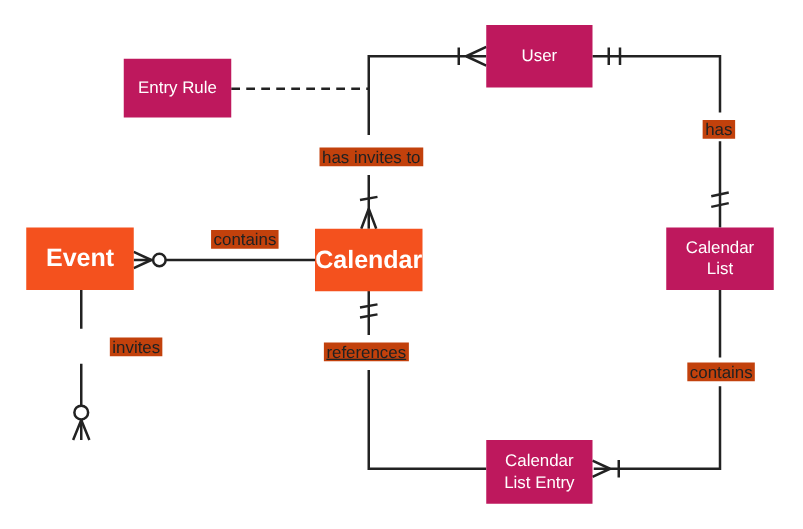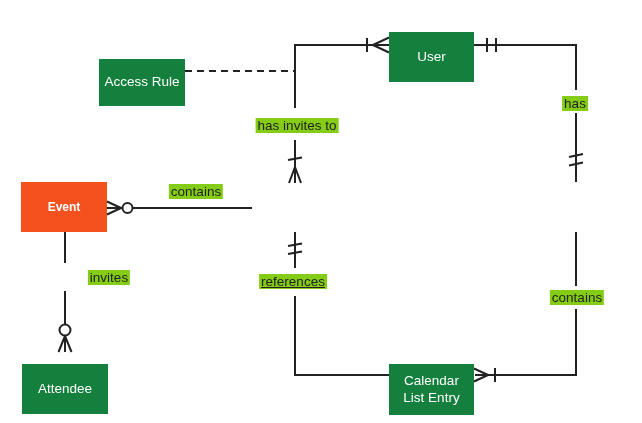--- a/index.html
+++ b/index.html
@@ -14,30 +14,30 @@
   .entity{
     position:absolute;
     display:flex;align-items:center;justify-content:center;
     text-align:center;
     color:#ffffff;
     font-size:13.5px;
     line-height:1.25;
     box-sizing:border-box;
     padding:2px 4px;
   }
-  .entity.green{background:#15803d;margin-top:12px;}
+  .entity.green{background:#be185d;}
   .entity.orange{background:#F4511E;}
-  .entity.strong{font-weight:bold;font-size:12px;}
+  .entity.strong{font-weight:bold;font-size:20px;}
   .rel-label{
     position:absolute;
     transform:translateX(-50%);
     font-size:13.5px;
     color:#212121;
     white-space:nowrap;
-    background:#84cc16;
+    background:#c2410c;
     padding:0 2px;
   }
 </style>
 </head>
 <body>
 
 <div id="canvas">
 
   <svg id="edges" width="642" height="423" viewBox="0 0 642 423" stroke="#222222" stroke-width="2" fill="none">
 
@@ -77,36 +77,39 @@
       <path d="M488,375 L474,368.5 M488,375 L474,381.5"></path>
     </g>
 
     <g>
       <path d="M389,375 H295 V296 M295,268 V232"></path>
       <path d="M288,246 L302,243.5 M288,254 L302,251.5"></path>
     </g>
   </svg>
 
   <div class="entity green" style="left:99px;top:47px;width:86px;height:47px;">
-    <span>Access Rule</span>
+    <span>Entry Rule</span>
   </div>
 
   <div class="entity green" style="left:389px;top:20px;width:85px;height:50px;">
     <span>User</span>
   </div>
 
   <div class="entity orange strong" style="left:21px;top:182px;width:86px;height:50px;">
     <span>Event</span>
   </div>
 
+  <div class="entity orange strong" style="left:252px;top:183px;width:86px;height:50px;">
+    <span>Calendar</span>
+  </div>
 
+  <div class="entity green" style="left:533px;top:182px;width:86px;height:50px;">
+    <span>Calendar List</span>
+  </div>
 
-  <div class="entity green" style="left:22px;top:352px;width:86px;height:50px;">
-    <span>Attendee</span>
-  </div>
 
   <div class="entity green" style="left:389px;top:352px;width:85px;height:51px;">
     <span>Calendar List Entry</span>
   </div>
 
   <div class="rel-label" style="left:196px;top:184px;">contains</div>
 
   <div class="rel-label" style="left:66px;top:270px;margin-left:43px;">invites</div>
 
   <div class="rel-label" style="left:297px;top:118px;">has invites to</div>

